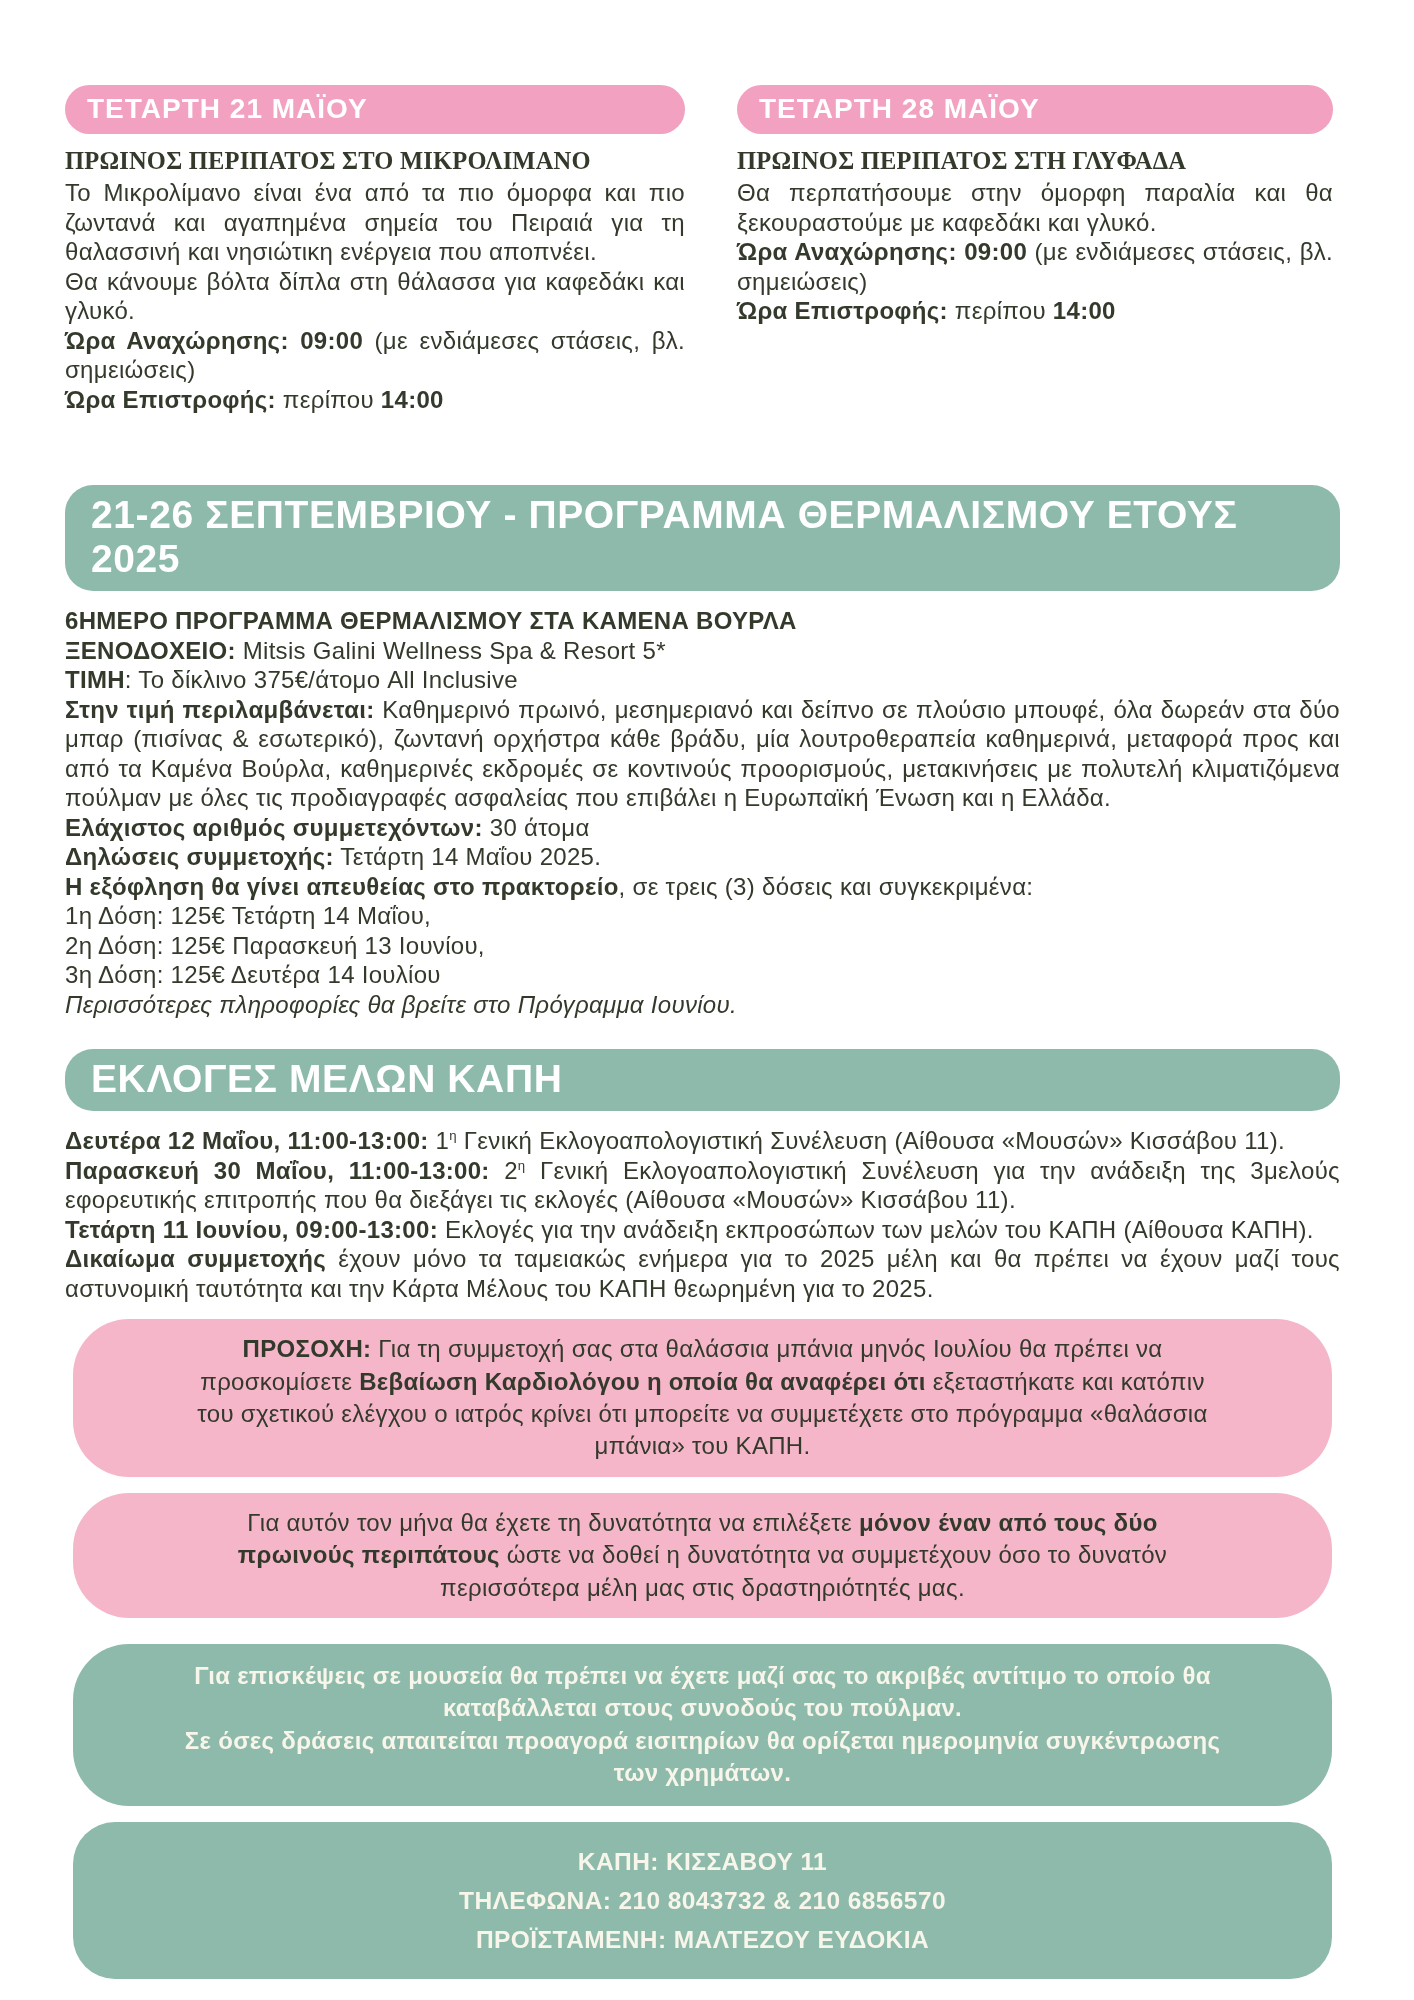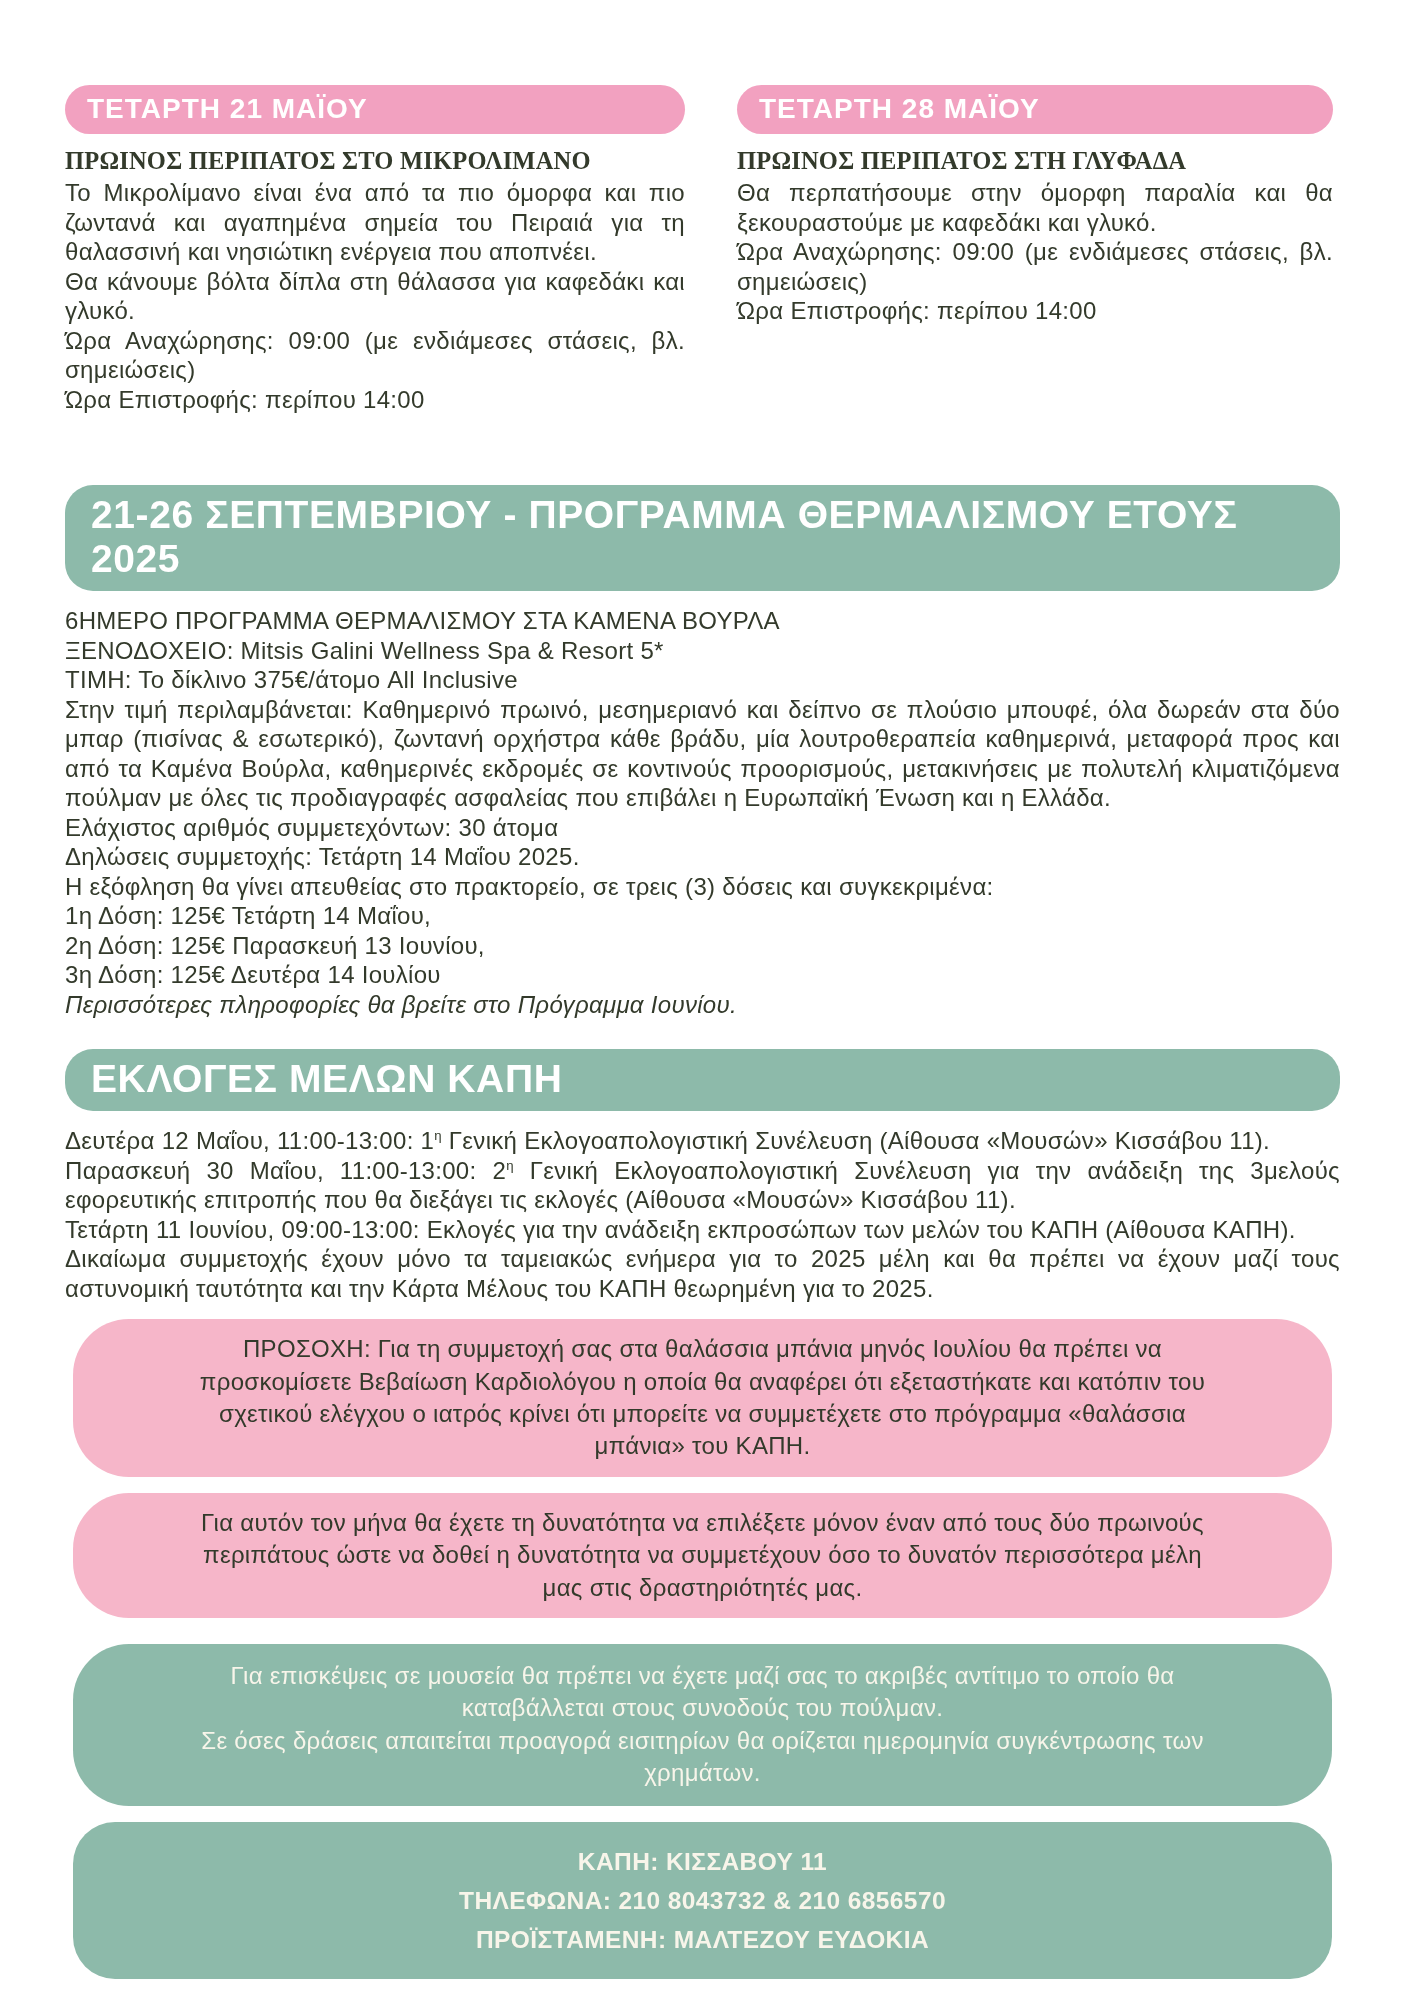--- a/index.html
+++ b/index.html
@@ -44,38 +44,38 @@
     font-weight:700;
     margin:2px 0 3px 0;
     letter-spacing:0.2px;
     font-family:Liberation Serif, serif;
   }
   .body-text p{
     text-align:justify;
     line-height:1.23;
     margin:0;
   }
-  .b{font-weight:400;}
+  .b{font-weight:700;}
   .i{font-style:italic;}
   sup{font-size:0.55em;line-height:0;}
   .section{margin-top:0;}
   .section .body-text{margin-top:2px;}
   #elections-banner{margin-top:30px;}
   .callout{
     margin:16px 8px 0 8px;
     border-radius:56px;
     text-align:center;
     padding:14px 115px;
     line-height:1.35;
   }
   .callout.pink{background:var(--pink-box,#F6B6C9);}
   .callout.greenbox{
     background:var(--green,#8DBAAA);
     color:var(--cream,#F8F5EA);
-    font-weight:400;
+    font-weight:700;
     padding:16px 90px;
     margin-top:26px;
   }
   .callout.footerbox{
     background:var(--green,#8DBAAA);
     color:var(--cream,#F8F5EA);
     font-weight:700;
     border-radius:42px;
     padding:20px 88px;
     line-height:1.6;

